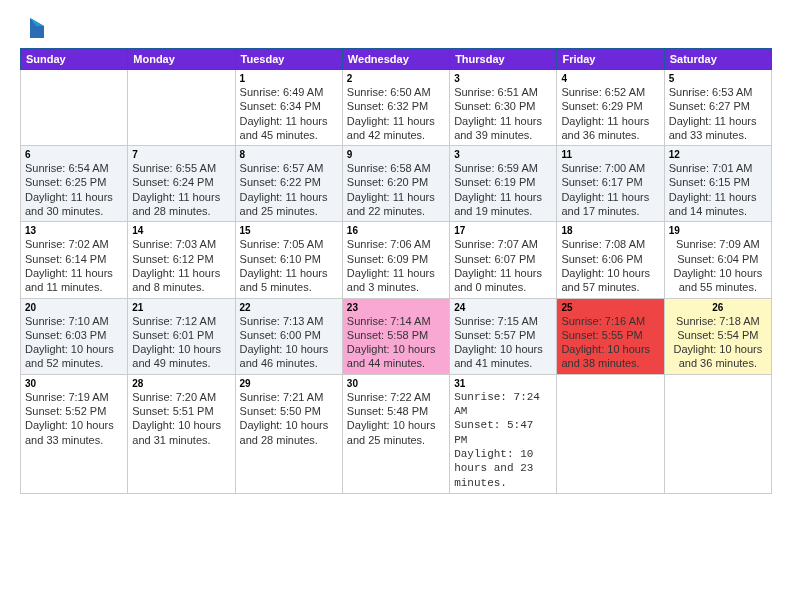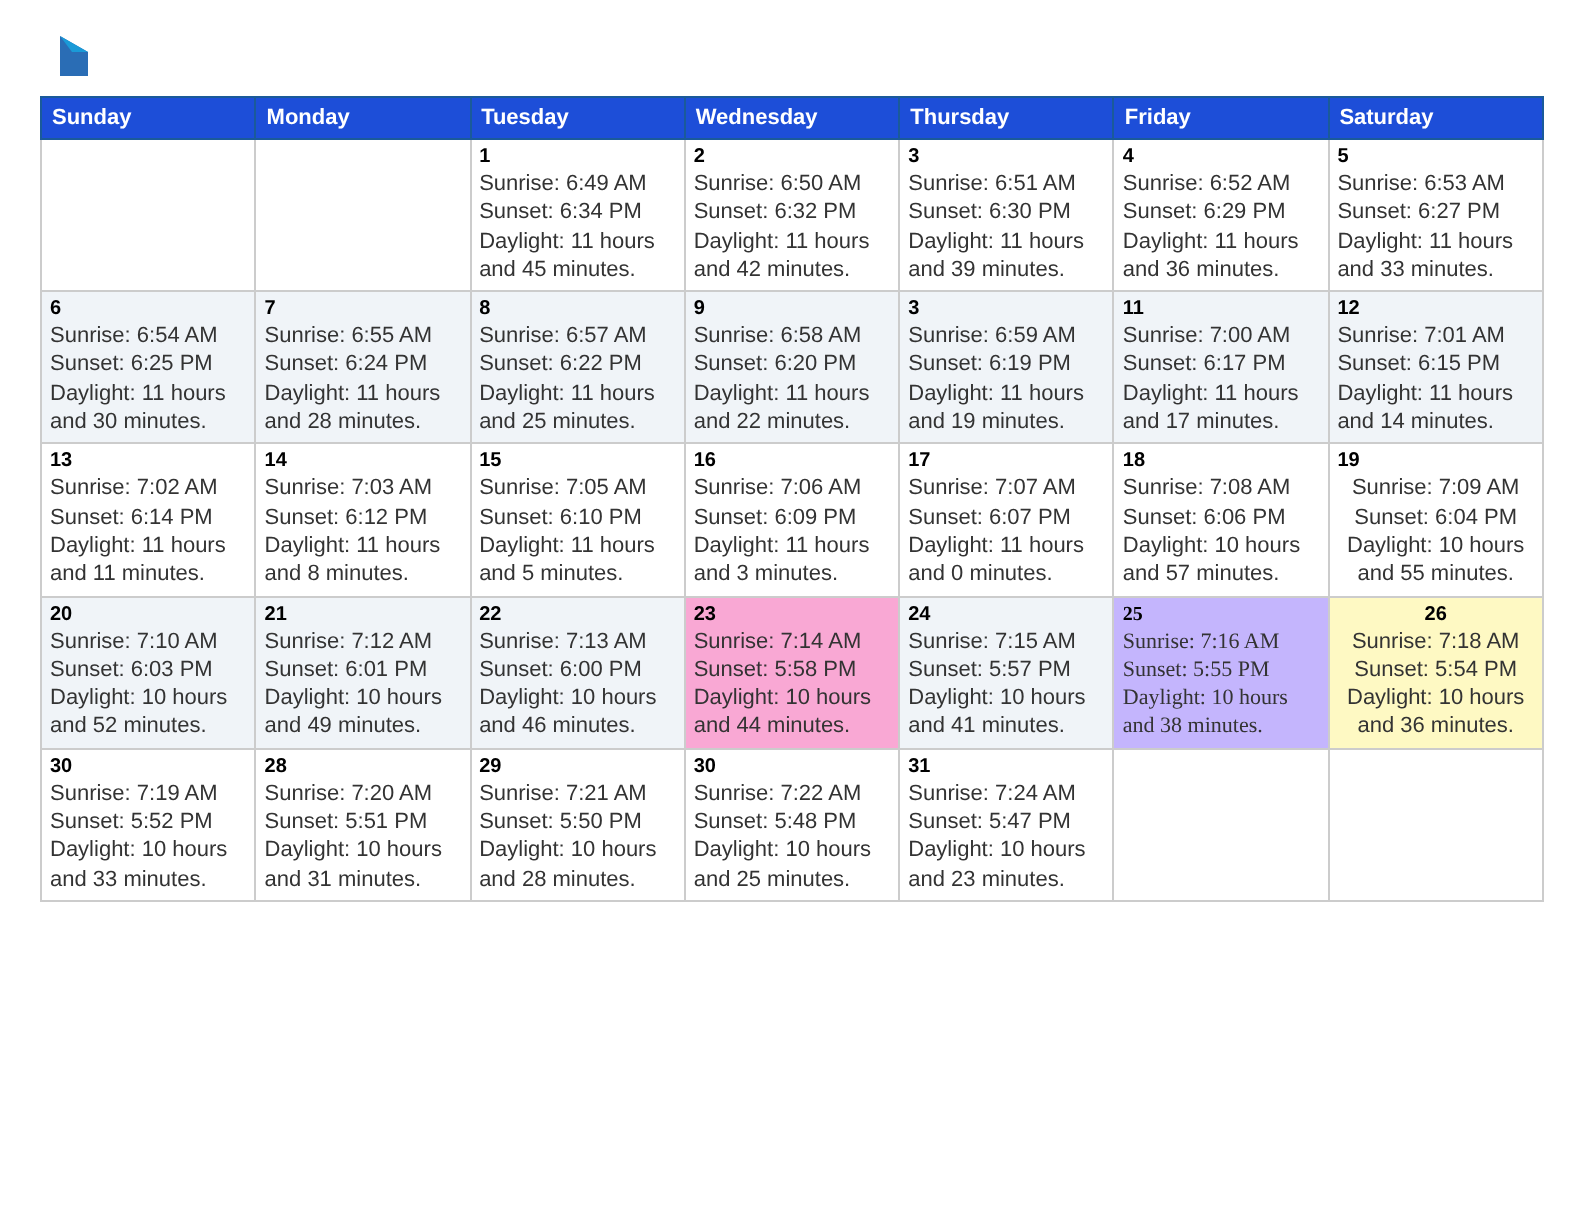--- a/index.html
+++ b/index.html
@@ -51,21 +51,21 @@
     .location {
       font-size: 13px;
       color: #555;
     }
     .calendar {
       width: 100%;
       border-collapse: collapse;
       font-size: 9.5px;
     }
     .calendar th {
-      background: #1d4ed8;
+      background: #6d28d9;
       color: #fff;
       padding: 4px 5px;
       text-align: left;
       font-size: 11px;
       font-weight: bold;
       border: 1px solid #1a5a9a;
     }
     .calendar td {
       border: 1px solid #ccc;
       vertical-align: top;
@@ -272,21 +272,21 @@
             <div class="day-info" style="white-space: pre-line;">Sunrise: 7:14 AM
 Sunset: 5:58 PM
 Daylight: 10 hours and 44 minutes.</div>
           </td>
           <td style="background: rgb(240, 244, 248);">
             <span class="day-num">24</span>
             <div class="day-info" style="white-space: pre-line;">Sunrise: 7:15 AM
 Sunset: 5:57 PM
 Daylight: 10 hours and 41 minutes.</div>
           </td>
-          <td style="background: #c4b5fd; font-family: Liberation Serif, serif;">
+          <td style="background: #ef4444;">
             <span class="day-num">25</span>
             <div class="day-info" style="white-space: pre-line;">Sunrise: 7:16 AM
 Sunset: 5:55 PM
 Daylight: 10 hours and 38 minutes.</div>
           </td>
           <td style="background: #fef9c3; text-align: center;">
             <span class="day-num">26</span>
             <div class="day-info" style="white-space: pre-line;">Sunrise: 7:18 AM
 Sunset: 5:54 PM
 Daylight: 10 hours and 36 minutes.</div>
@@ -312,21 +312,21 @@
 Daylight: 10 hours and 28 minutes.</div>
           </td>
           <td>
             <span class="day-num">30</span>
             <div class="day-info" style="white-space: pre-line;">Sunrise: 7:22 AM
 Sunset: 5:48 PM
 Daylight: 10 hours and 25 minutes.</div>
           </td>
           <td>
             <span class="day-num">31</span>
-            <div class="day-info" style="white-space: pre-line;">Sunrise: 7:24 AM
+            <div class="day-info" style="white-space: pre-line; font-family: Liberation Mono, monospace;">Sunrise: 7:24 AM
 Sunset: 5:47 PM
 Daylight: 10 hours and 23 minutes.</div>
           </td>
           <td class="empty-cell"></td>
           <td class="empty-cell"></td>
         </tr>
       </tbody>
   </table>
 </div>
 

